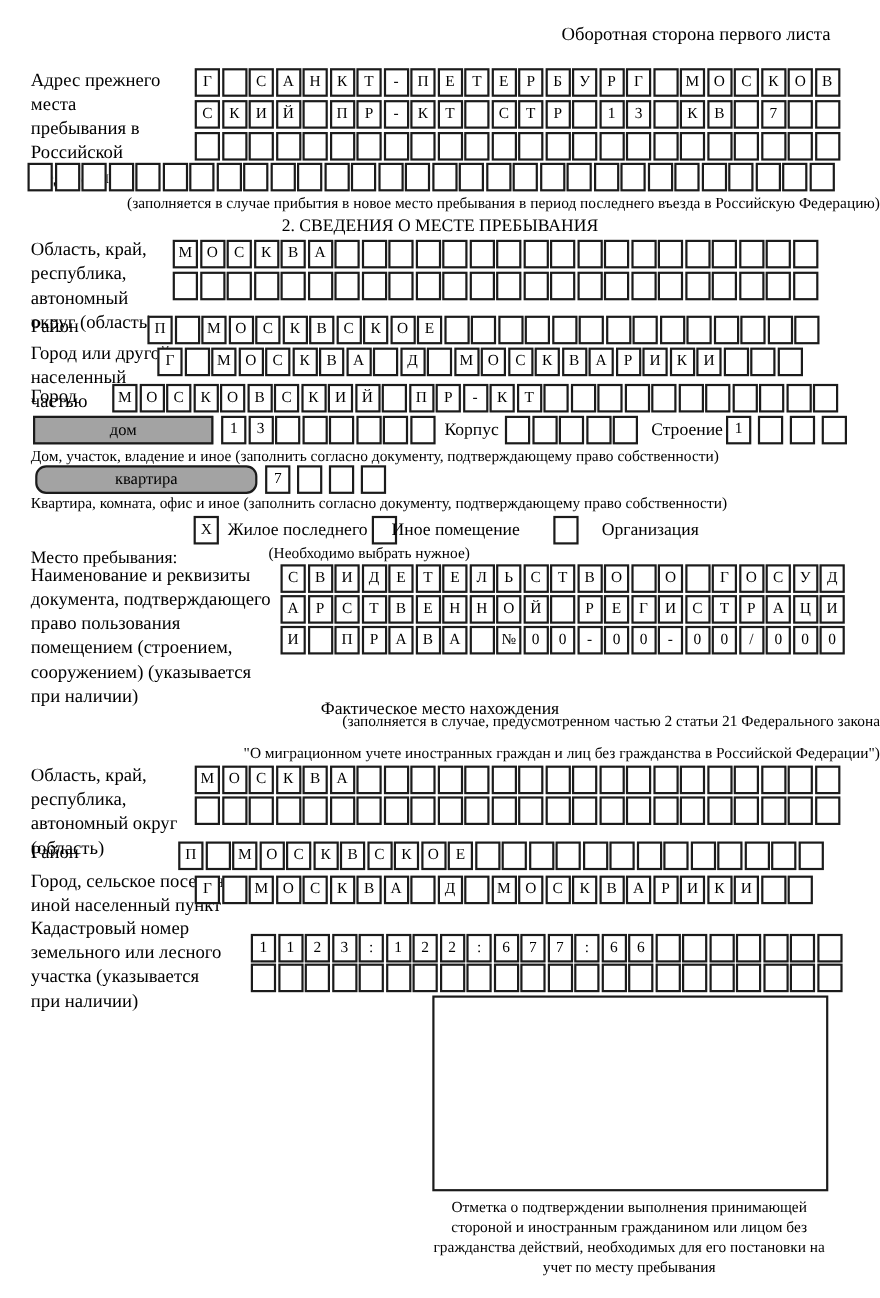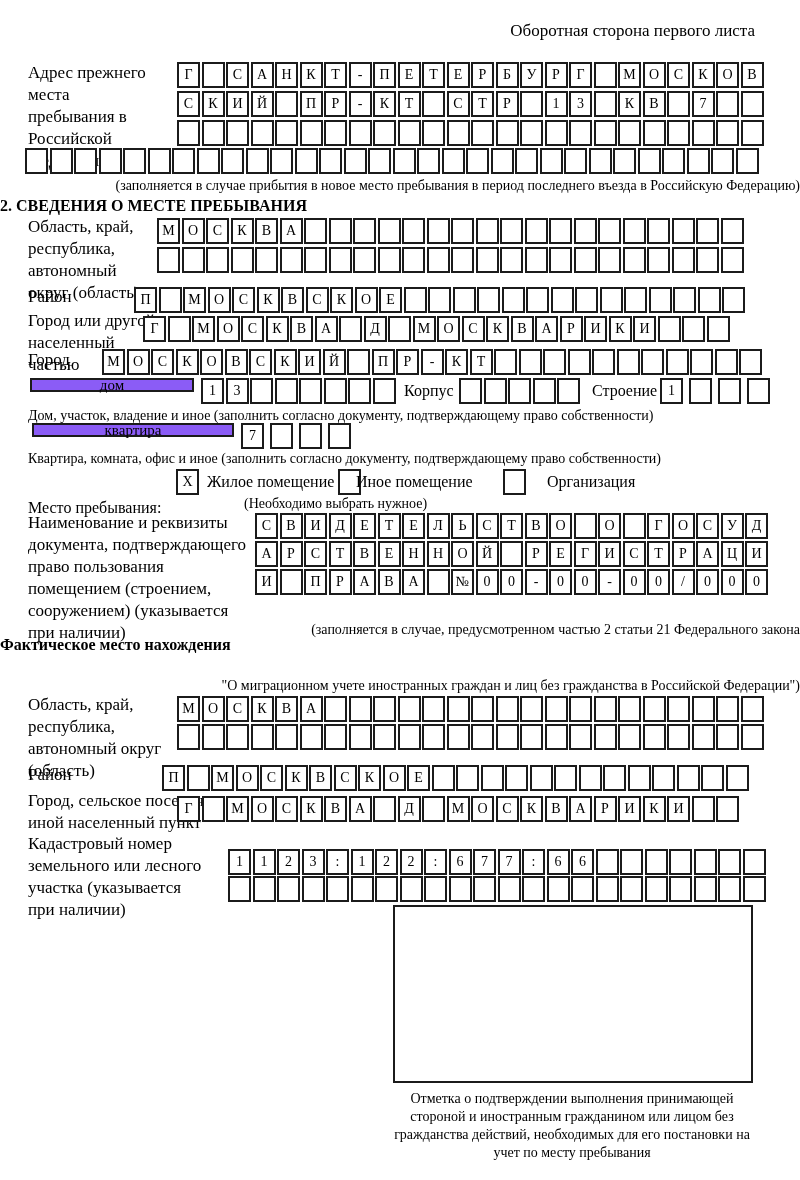--- a/index.html
+++ b/index.html
@@ -5,31 +5,31 @@
   html,body{margin:0;padding:0;}
   body{
     width:800px;height:1180px;background:#ffffff;color:#000;
     font-family:"Liberation Serif","DejaVu Serif",serif;
     position:relative;overflow:hidden;
   }
   .abs{position:absolute;}
   .label{font-size:17px;line-height:22px;}
   .note{font-size:14px;line-height:17px;}
   .center{left:0;right:0;text-align:right;}
-  .title{font-size:16px;font-weight:bold;left:0;right:0;}
+  .title{font-size:16px;font-weight:normal;text-align:center;left:0;right:0;}
   .cells{display:flex;gap:1.5px;}
   .cells.spread{gap:6px;}
   .cell{
     flex:0 0 auto;box-sizing:border-box;width:23px;height:26px;
     border:2px solid #1b1b1b;display:flex;align-items:center;justify-content:center;
     font-size:14px;line-height:1;background:#fff;
   }
   .bigbox{
-    box-sizing:border-box;border:2px solid #1b1b1b;height:14px;
-    display:flex;align-items:center;justify-content:center;font-size:15px;background:#8b5cf6;font-family:Liberation Serif, serif;
+    box-sizing:border-box;border:2px solid #1b1b1b;height:26px;
+    display:flex;align-items:center;justify-content:center;font-size:15px;background:#a3a3a3;font-family:Liberation Serif, serif;
   }
   .markbox{box-sizing:border-box;border:2px solid #1b1b1b;background:#fff;}
   .inlinelab{font-size:16px;line-height:26px;}
 </style>
 </head>
 <body>
 
 <div class="abs label" style="top:20px;right:45px;">Оборотная сторона первого листа</div>
 
 <div class="abs label" style="top:62px;left:28px;width:124px;">Адрес прежнего места пребывания в Российской Федерации</div>
@@ -310,34 +310,34 @@
   </div>
 <div class="abs inlinelab" style="top:378px;left:592px;">Строение</div>
 <div class="abs cells spread" style="top:378px;left:660px;">
     <span class="cell">1</span>
     <span class="cell"></span>
     <span class="cell"></span>
     <span class="cell"></span>
   </div>
 <div class="abs note" style="top:407px;left:28px;">Дом, участок, владение и иное (заполнить согласно документу, подтверждающему право собственности)</div>
 
-<div class="abs bigbox" style="top:423px;left:32px;width:202px;">квартира</div>
+<div class="abs bigbox" style="top:423px;left:32px;width:202px;border-radius:10px;">квартира</div>
 <div class="abs cells spread" style="top:423px;left:241px;">
     <span class="cell">7</span>
     <span class="cell"></span>
     <span class="cell"></span>
     <span class="cell"></span>
   </div>
 <div class="abs note" style="top:450px;left:28px;">Квартира, комната, офис и иное (заполнить согласно документу, подтверждающему право собственности)</div>
 
 <div class="abs inlinelab" style="top:495px;left:28px;">Место пребывания:</div>
 <div class="abs cells" style="top:469px;left:176px;">
     <span class="cell">Х</span>
   </div>
-<div class="abs inlinelab" style="top:469px;left:207px;">Жилое помещение</div>
+<div class="abs inlinelab" style="top:469px;left:207px;">Жилое последнего</div>
 <div class="abs cells" style="top:469px;left:338px;">
     <span class="cell"></span>
   </div>
 <div class="abs inlinelab" style="top:469px;left:356px;">Иное помещение</div>
 <div class="abs cells" style="top:469px;left:503px;">
     <span class="cell"></span>
   </div>
 <div class="abs inlinelab" style="top:469px;left:547px;">Организация</div>
 <div class="abs note" style="top:495px;left:244px;">(Необходимо выбрать нужное)</div>
 
@@ -406,21 +406,21 @@
     <span class="cell">-</span>
     <span class="cell">0</span>
     <span class="cell">0</span>
     <span class="cell">/</span>
     <span class="cell">0</span>
     <span class="cell">0</span>
     <span class="cell">0</span>
   </div>
 
 <div class="abs title" style="top:636px;">Фактическое место нахождения</div>
-<div class="abs note center" style="top:621px;padding-left:34px;">(заполняется в случае, предусмотренном частью 2 статьи 21 Федерального закона</div>
+<div class="abs note center" style="top:648px;padding-left:34px;">(заполняется в случае, предусмотренном частью 2 статьи 21 Федерального закона</div>
 <div class="abs note center" style="top:677px;">"О миграционном учете иностранных граждан и лиц без гражданства в Российской Федерации")</div>
 
 <div class="abs label" style="top:694px;left:28px;width:145px;">Область, край, республика, автономный округ (область)</div>
 <div class="abs cells" style="top:696px;left:177px;">
     <span class="cell">М</span>
     <span class="cell">О</span>
     <span class="cell">С</span>
     <span class="cell">К</span>
     <span class="cell">В</span>
     <span class="cell">А</span>

